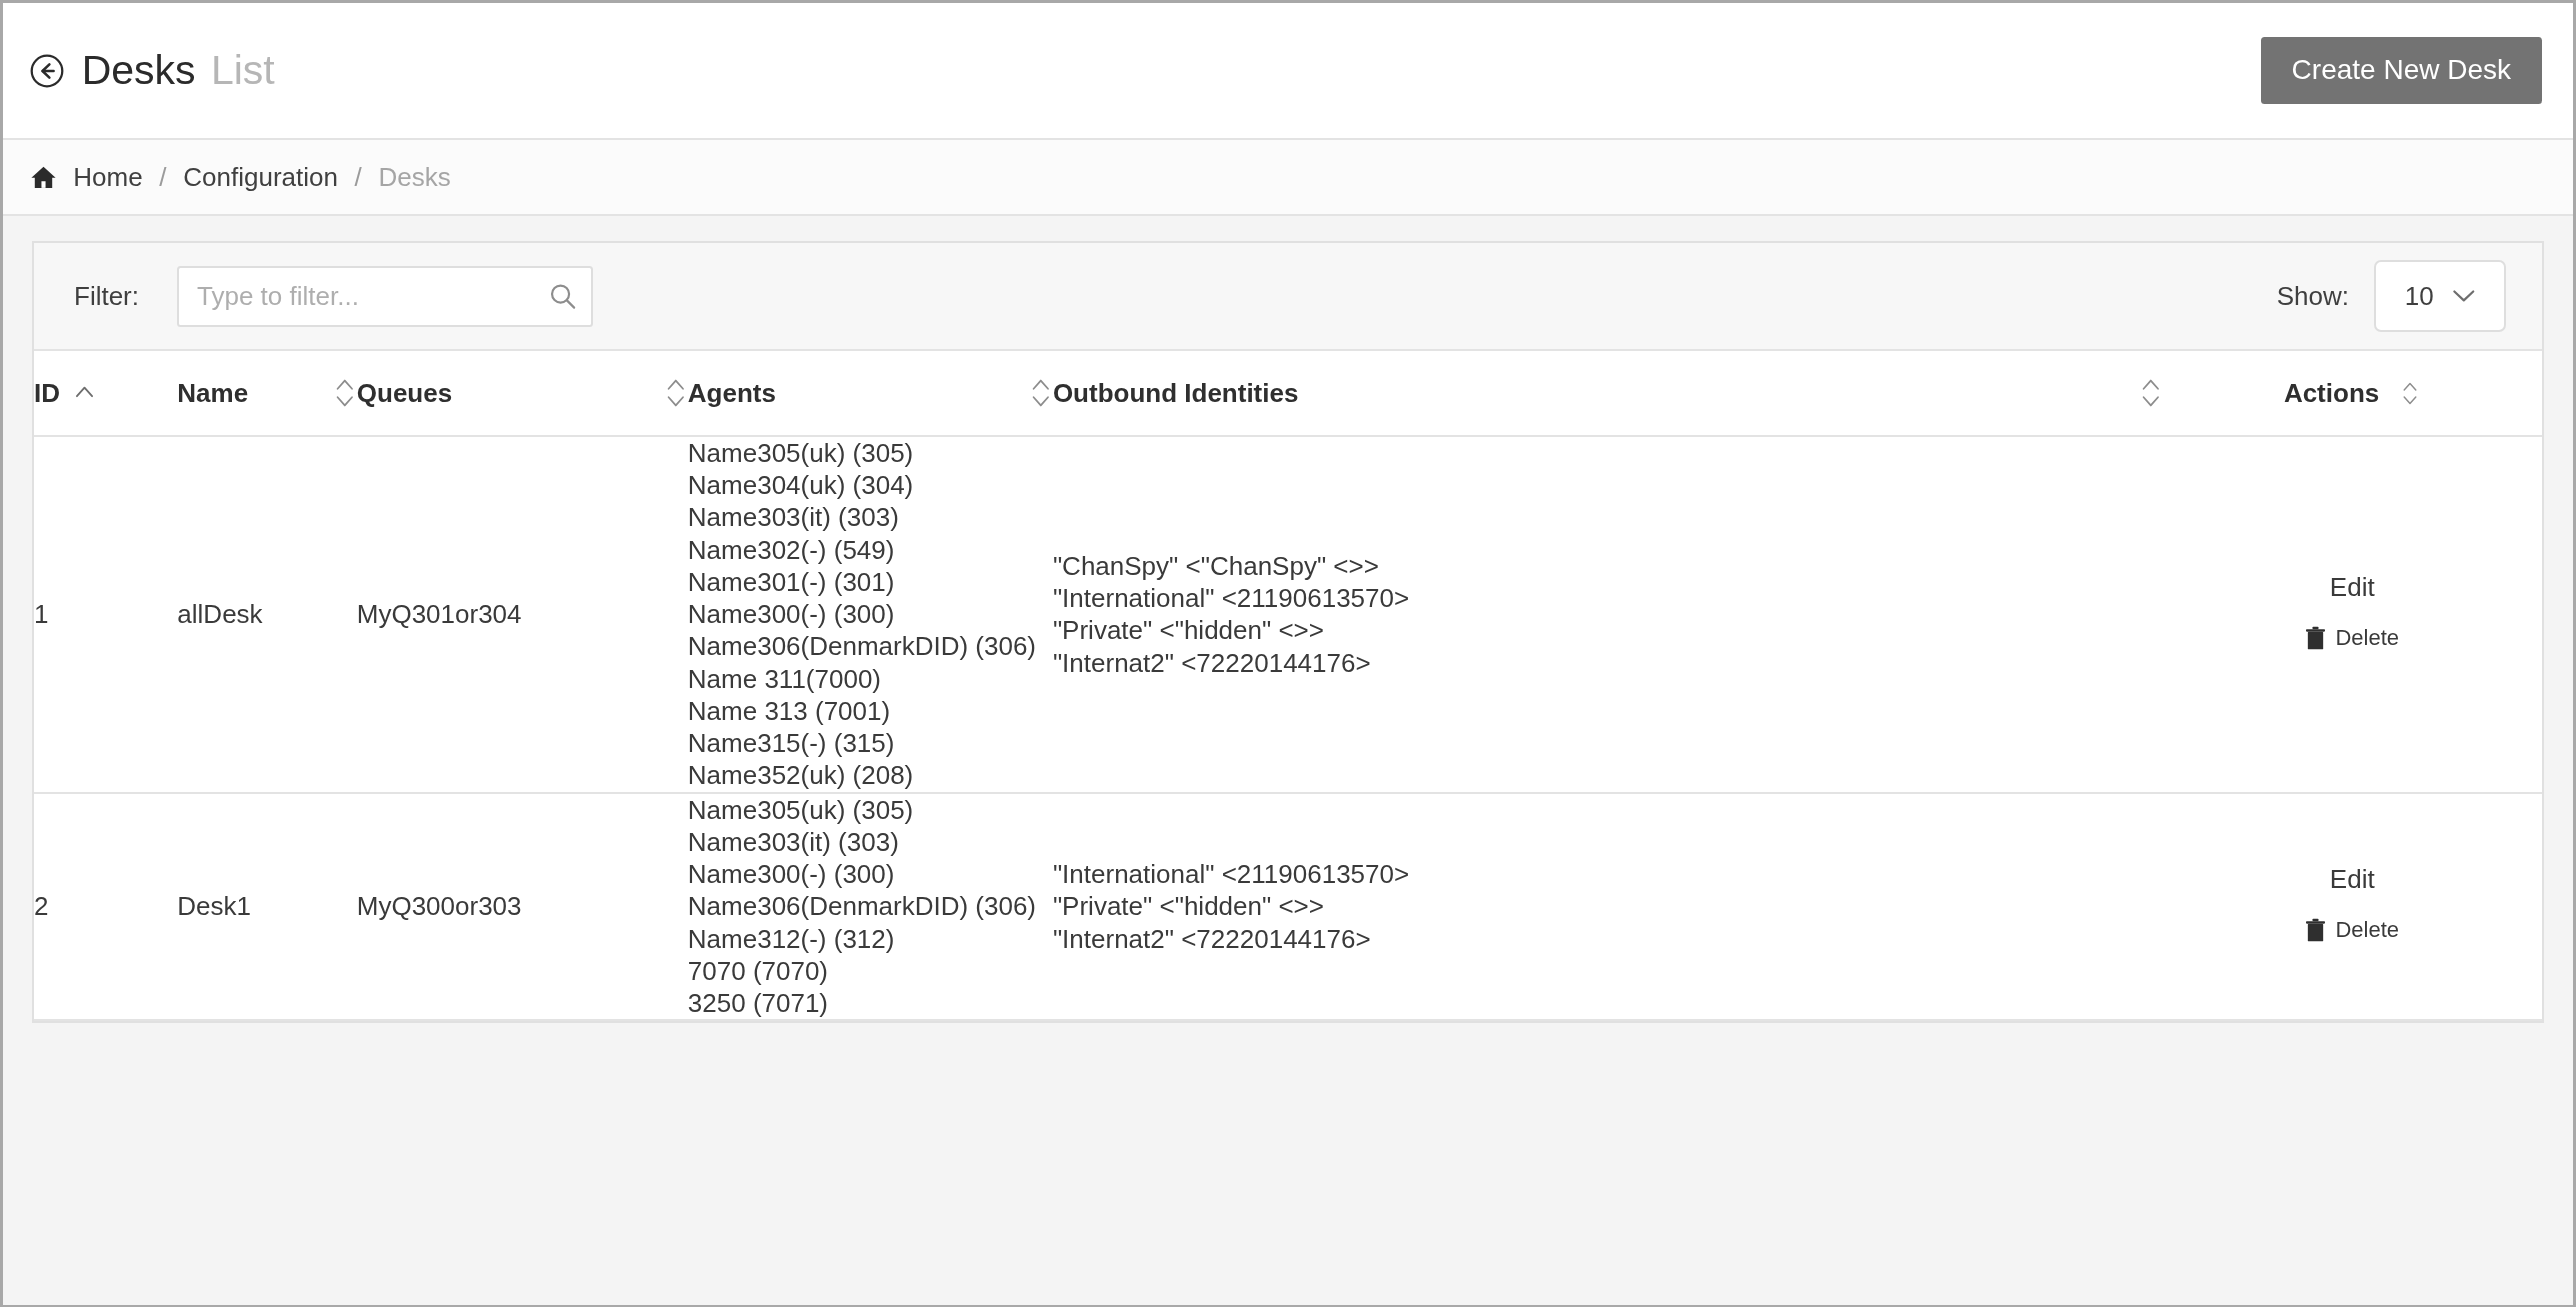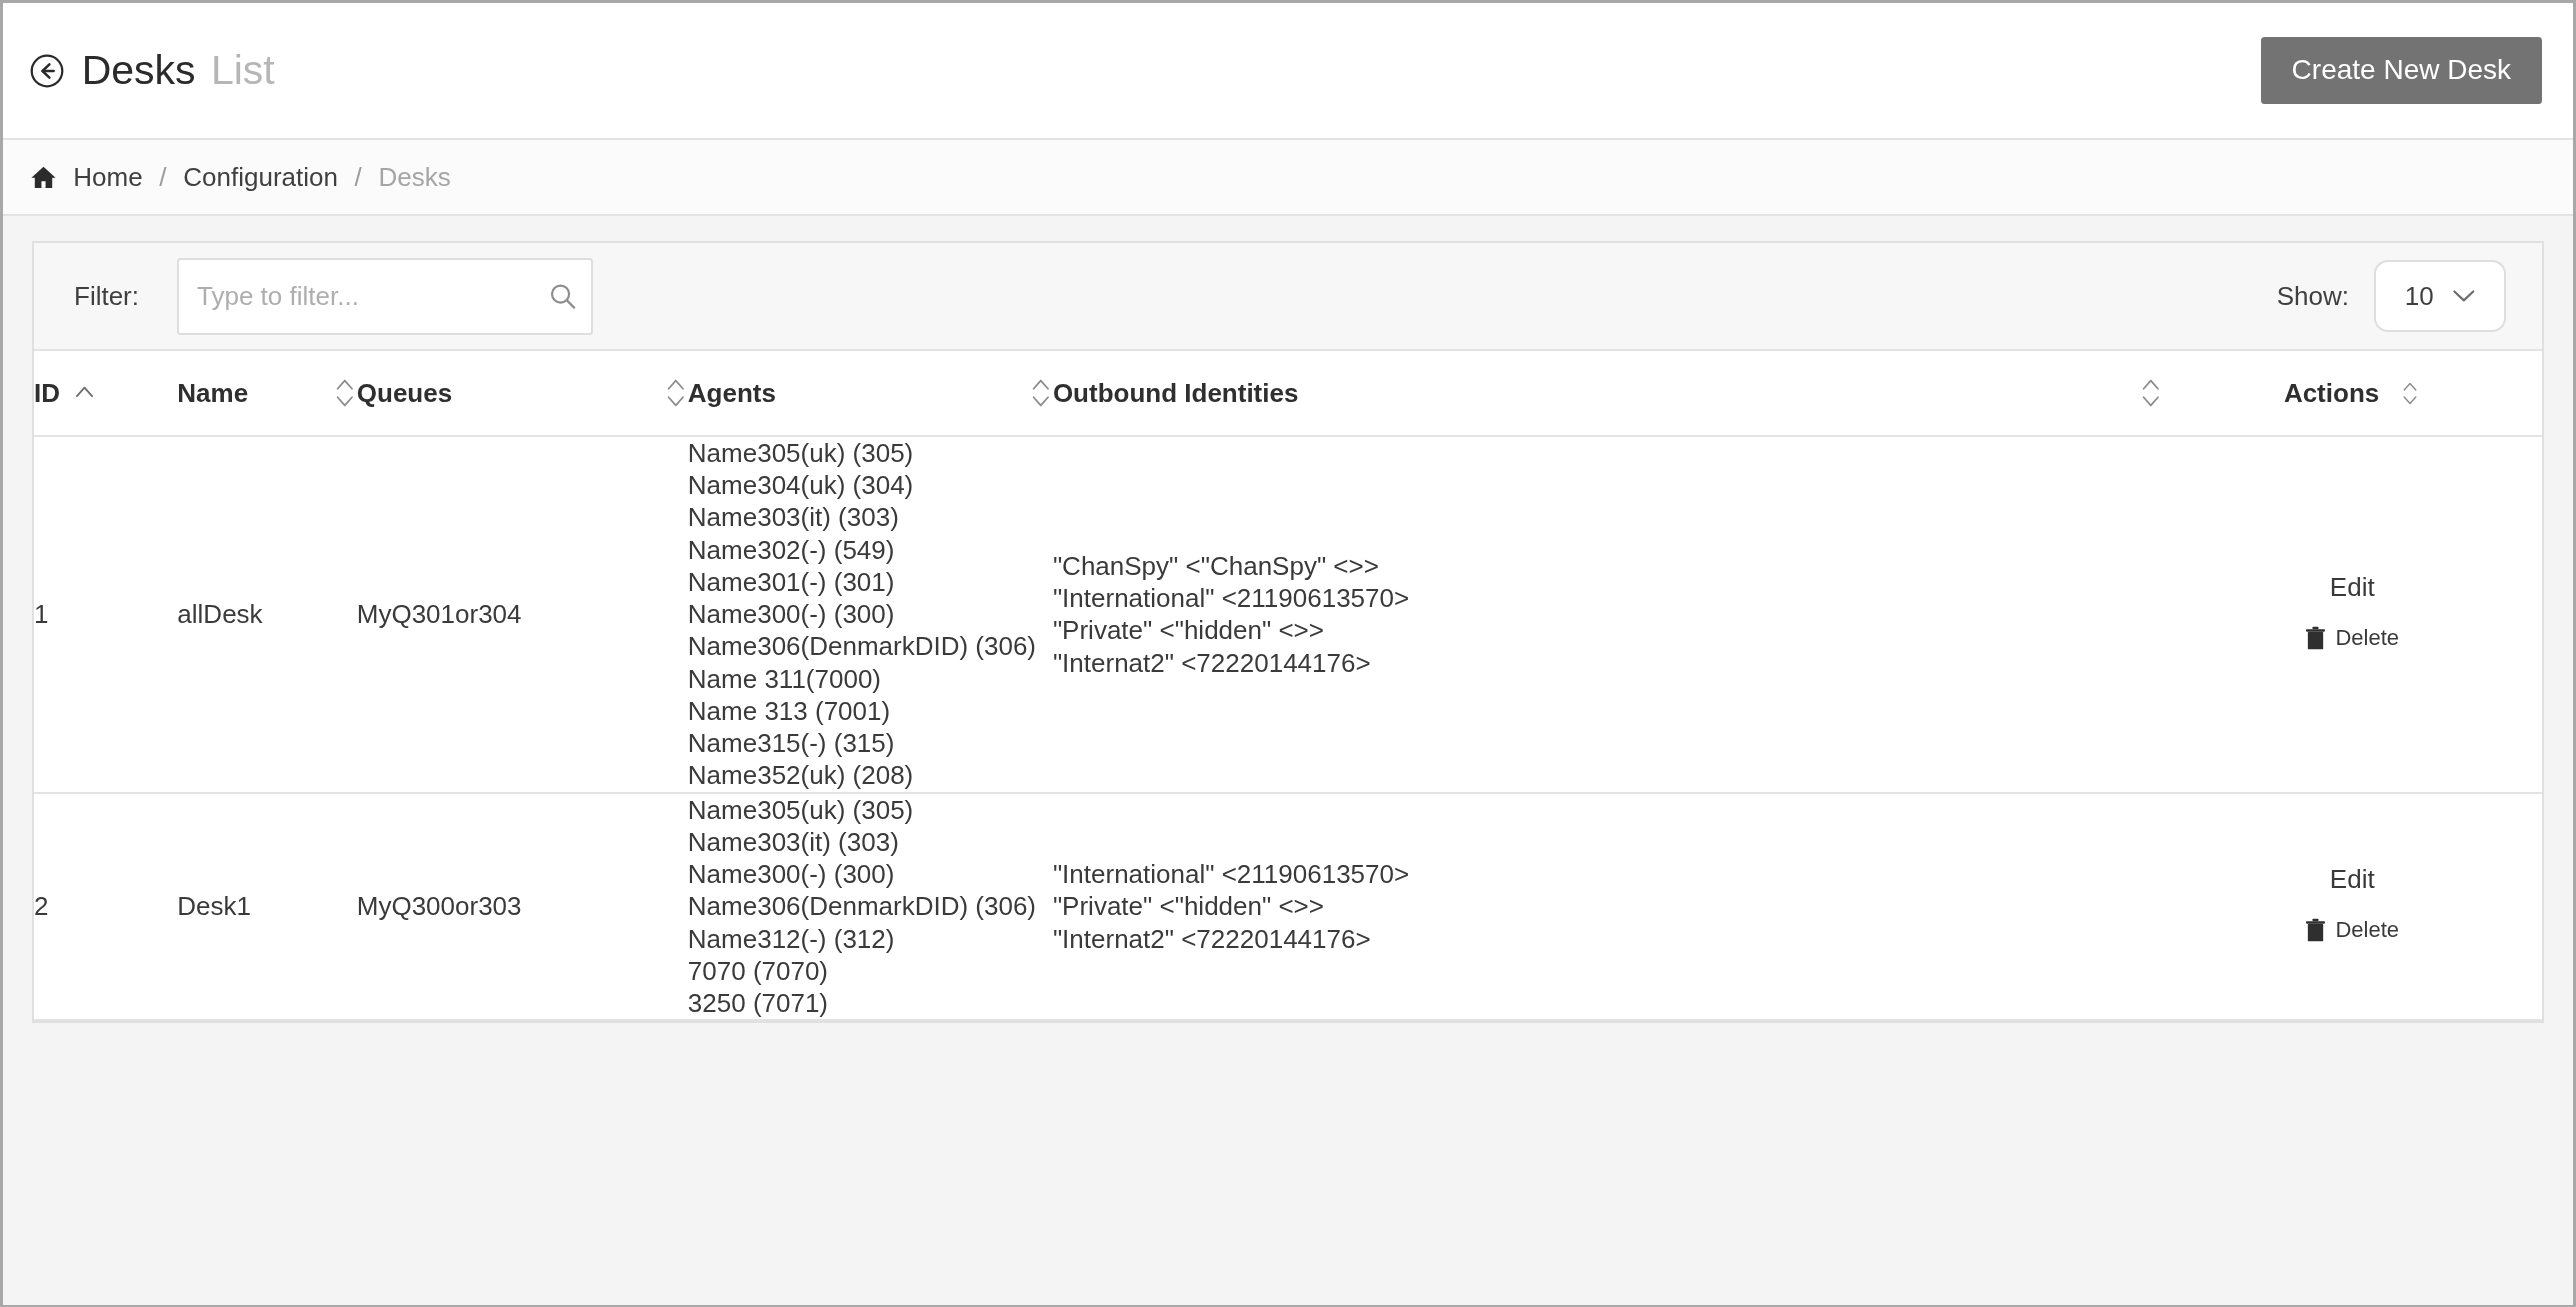--- a/index.html
+++ b/index.html
@@ -135,21 +135,21 @@
   }
   .filter-label {
     font-size: 26px;
     color: #3f3f3f;
     margin-right: 38px;
     white-space: nowrap;
   }
   .filter-input-wrap {
     position: relative;
     width: 416px;
-    height: 77px;
+    height: 61px;
   }
   .filter-input {
     width: 100%;
     height: 100%;
     box-sizing: border-box;
     border: 2.1px solid #dedede;
     border-radius: 3.5px;
     background: #ffffff;
     font-family: "Liberation Sans", sans-serif;
     font-size: 26px;
@@ -172,21 +172,21 @@
     font-size: 26px;
     color: #3f3f3f;
     margin-right: 25px;
     white-space: nowrap;
   }
   .show-select {
     width: 132px;
     height: 72px;
     box-sizing: border-box;
     border: 2.1px solid #dedede;
-    border-radius: 14px;
+    border-radius: 7px;
     background: #ffffff;
     display: flex;
     align-items: center;
     justify-content: center;
     cursor: pointer;
     gap: 18px;
   }
   .show-value {
     font-size: 26px;
     color: #3f3f3f;

